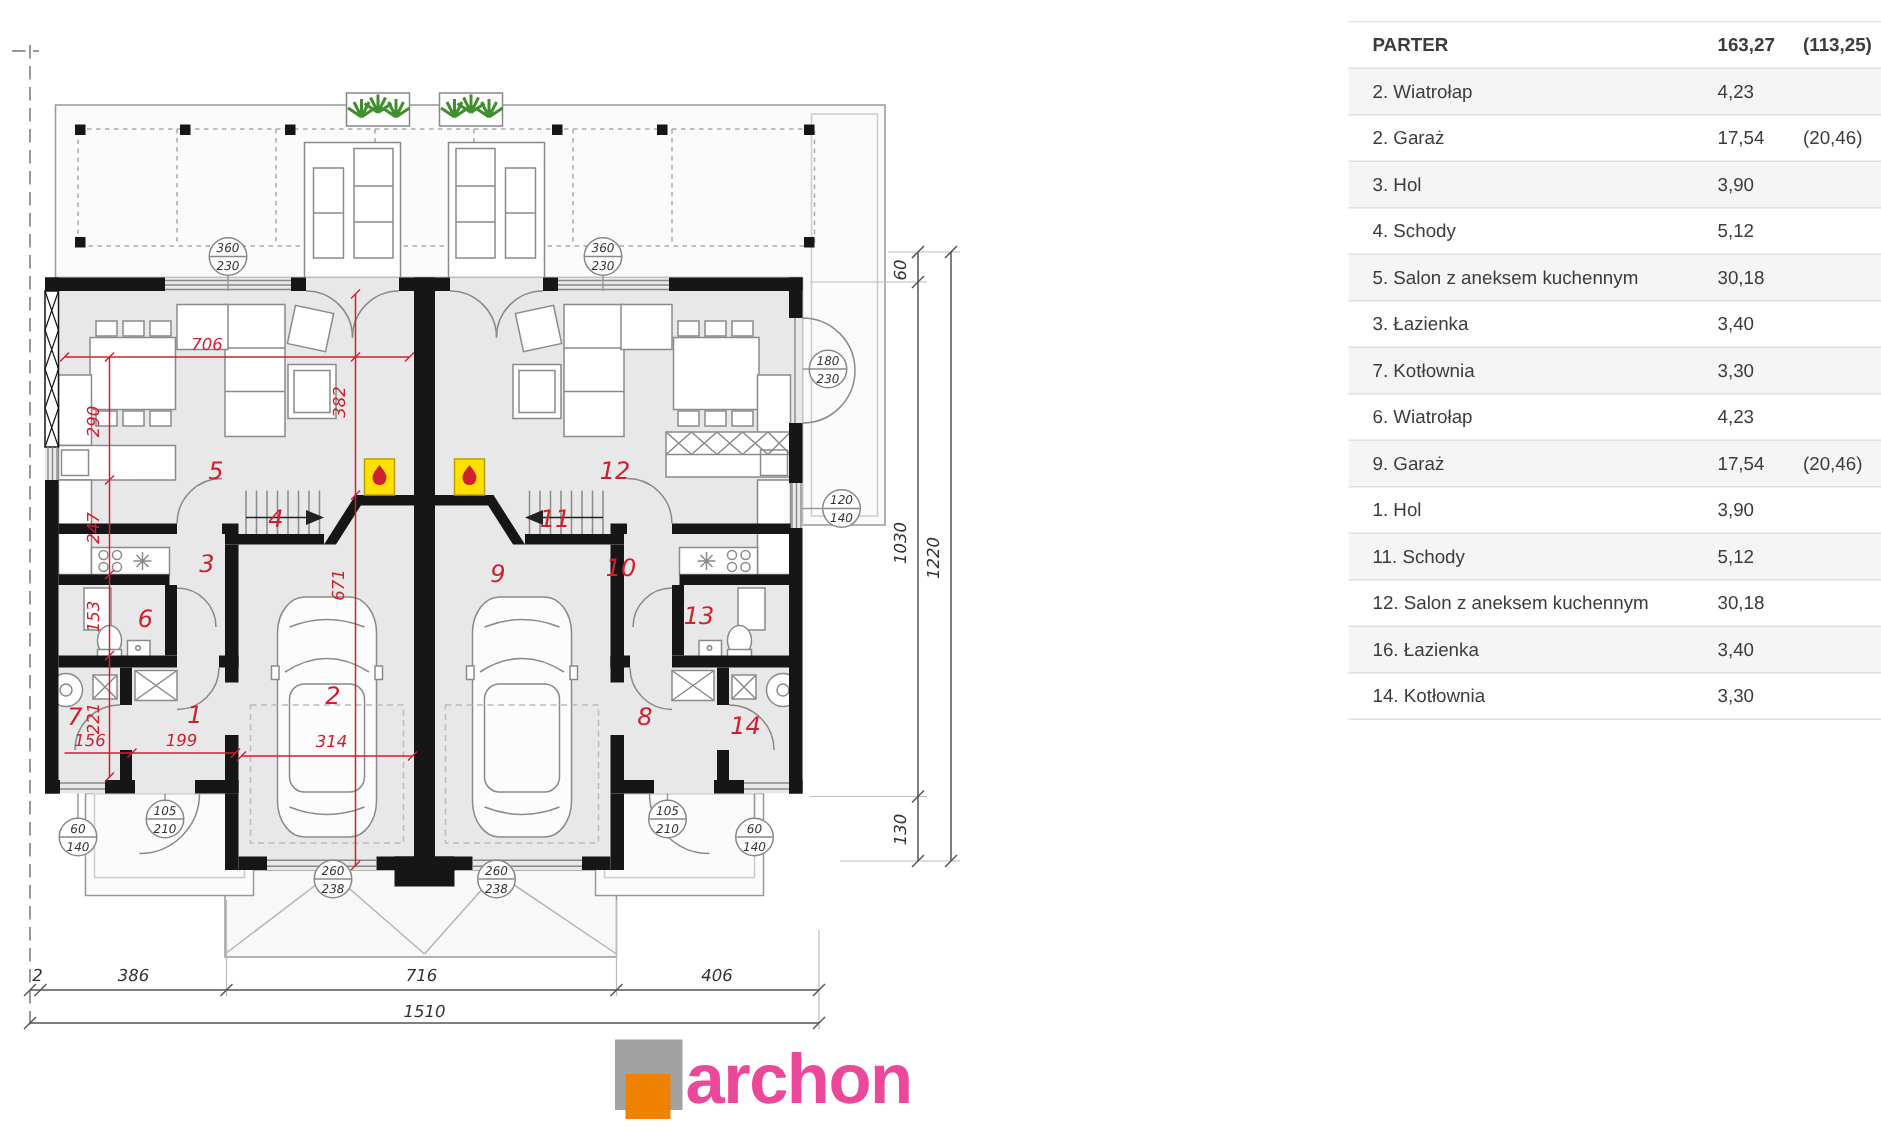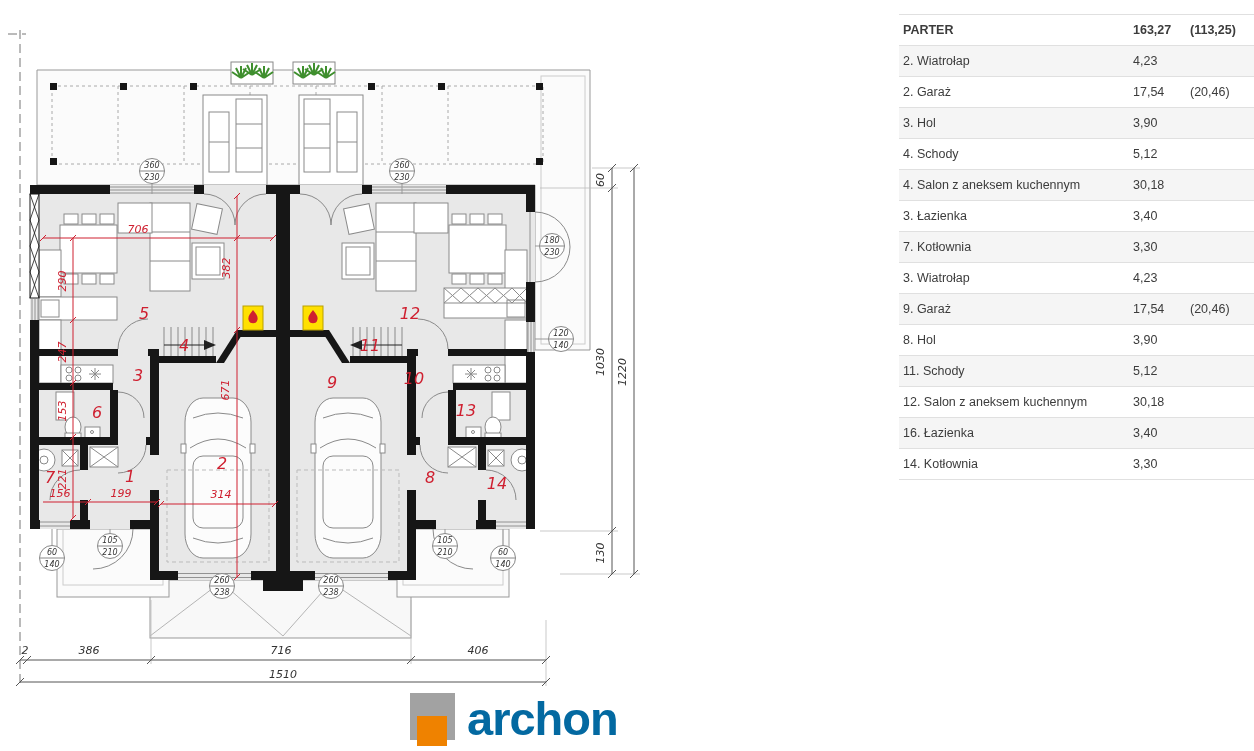--- a/index.html
+++ b/index.html
@@ -4,43 +4,43 @@
 <style>
   html,body{margin:0;padding:0;}
   body{width:1254px;height:751px;position:relative;background:#fff;overflow:hidden;
        font-family:"Liberation Sans",sans-serif;}
   
   .legend{position:absolute;left:899px;top:14px;width:355px;border-top:1px solid #e0e0e0;
           font-size:12.5px;color:#3c3c3c;}
   .legend .row{display:flex;align-items:center;height:30px;border-bottom:1px solid #e0e0e0;}
   .legend .row:nth-child(even){background:#f5f5f5;}
   .legend .row.header{font-weight:bold;background:#fff;}
-  .c-label{flex:0 0 230px;padding-left:4px;white-space:nowrap;overflow:hidden;}
+  .c-label{flex:0 0 230px;padding-left:4px;white-space:nowrap;overflow:hidden;margin-left:12px;}
   .c-area{flex:0 0 57px;}
   .c-extra{flex:1;}
   
   .plan{position:absolute;left:0;top:0;}
   svg text{font-family:"DejaVu Sans",sans-serif;}
   .rnum{fill:#cf2030;font-size:16px;font-style:italic;}
   .rdim{fill:#cf2030;font-size:11px;font-style:italic;}
   .dtxt{fill:#333;font-size:11px;font-style:italic;}
   .ttxt{fill:#333;font-size:8px;font-style:italic;}
   .wall{fill:#161616;}
   .thin{stroke:#8a8a8a;fill:none;stroke-width:1;}
   .fix{stroke:#8a8a8a;fill:#fff;stroke-width:1;}
   .redln{stroke:#cf2030;stroke-width:1;fill:none;}
   .dimln{stroke:#555;stroke-width:1;fill:none;}
   .guide{stroke:#bbb;stroke-width:0.8;fill:none;}
   
   .logo{position:absolute;left:403px;top:690px;display:flex;align-items:flex-start;}
   .logo-mark{position:relative;width:50px;height:57px;}
   .logo-sq-gray{position:absolute;left:7px;top:3px;width:45px;height:47px;background:#a2a2a2;}
   .logo-sq-orange{position:absolute;left:14px;top:26px;width:30px;height:30px;background:#ef8200;}
-  .logo-text{font-size:47px;font-weight:bold;color:#0369a1;letter-spacing:-1px;
-             line-height:57px;margin-left:14px;}
+  .logo-text{font-size:47px;font-weight:bold;color:#ec4899;letter-spacing:-1px;
+             line-height:57px;margin-left:4px;}
 </style>
 </head>
 <body>
 
 <div class="plan">
 <svg width="690" height="700" viewBox="0 0 690 700">
   <defs>
     <g id="car">
       <rect x="0" y="0" width="66" height="160" rx="18" ry="24" fill="#fcfcfc" stroke="#8a8a8a"></rect>
       <rect x="-4" y="46" width="5" height="9" fill="#fff" stroke="#8a8a8a"></rect>
@@ -552,46 +552,46 @@
     <span class="c-label">3. Hol</span>
     <span class="c-area" able="false">3,90</span>
     <span class="c-extra"></span>
   </div>
   <div class="row">
     <span class="c-label">4. Schody</span>
     <span class="c-area">5,12</span>
     <span class="c-extra"></span>
   </div>
   <div class="row">
-    <span class="c-label">4. Salon z aneksem kuchennym</span>
+    <span class="c-label">5. Salon z aneksem kuchennym</span>
     <span class="c-area">30,18</span>
     <span class="c-extra"></span>
   </div>
   <div class="row">
     <span class="c-label">3. Łazienka</span>
     <span class="c-area">3,40</span>
     <span class="c-extra"></span>
   </div>
   <div class="row">
     <span class="c-label">7. Kotłownia</span>
     <span class="c-area">3,30</span>
     <span class="c-extra"></span>
   </div>
   <div class="row">
-    <span class="c-label">3. Wiatrołap</span>
+    <span class="c-label">6. Wiatrołap</span>
     <span class="c-area">4,23</span>
     <span class="c-extra"></span>
   </div>
   <div class="row">
     <span class="c-label">9. Garaż</span>
     <span class="c-area">17,54</span>
     <span class="c-extra">(20,46)</span>
   </div>
   <div class="row">
-    <span class="c-label">8. Hol</span>
+    <span class="c-label">1. Hol</span>
     <span class="c-area">3,90</span>
     <span class="c-extra"></span>
   </div>
   <div class="row">
     <span class="c-label">11. Schody</span>
     <span class="c-area">5,12</span>
     <span class="c-extra"></span>
   </div>
   <div class="row">
     <span class="c-label">12. Salon z aneksem kuchennym</span>

